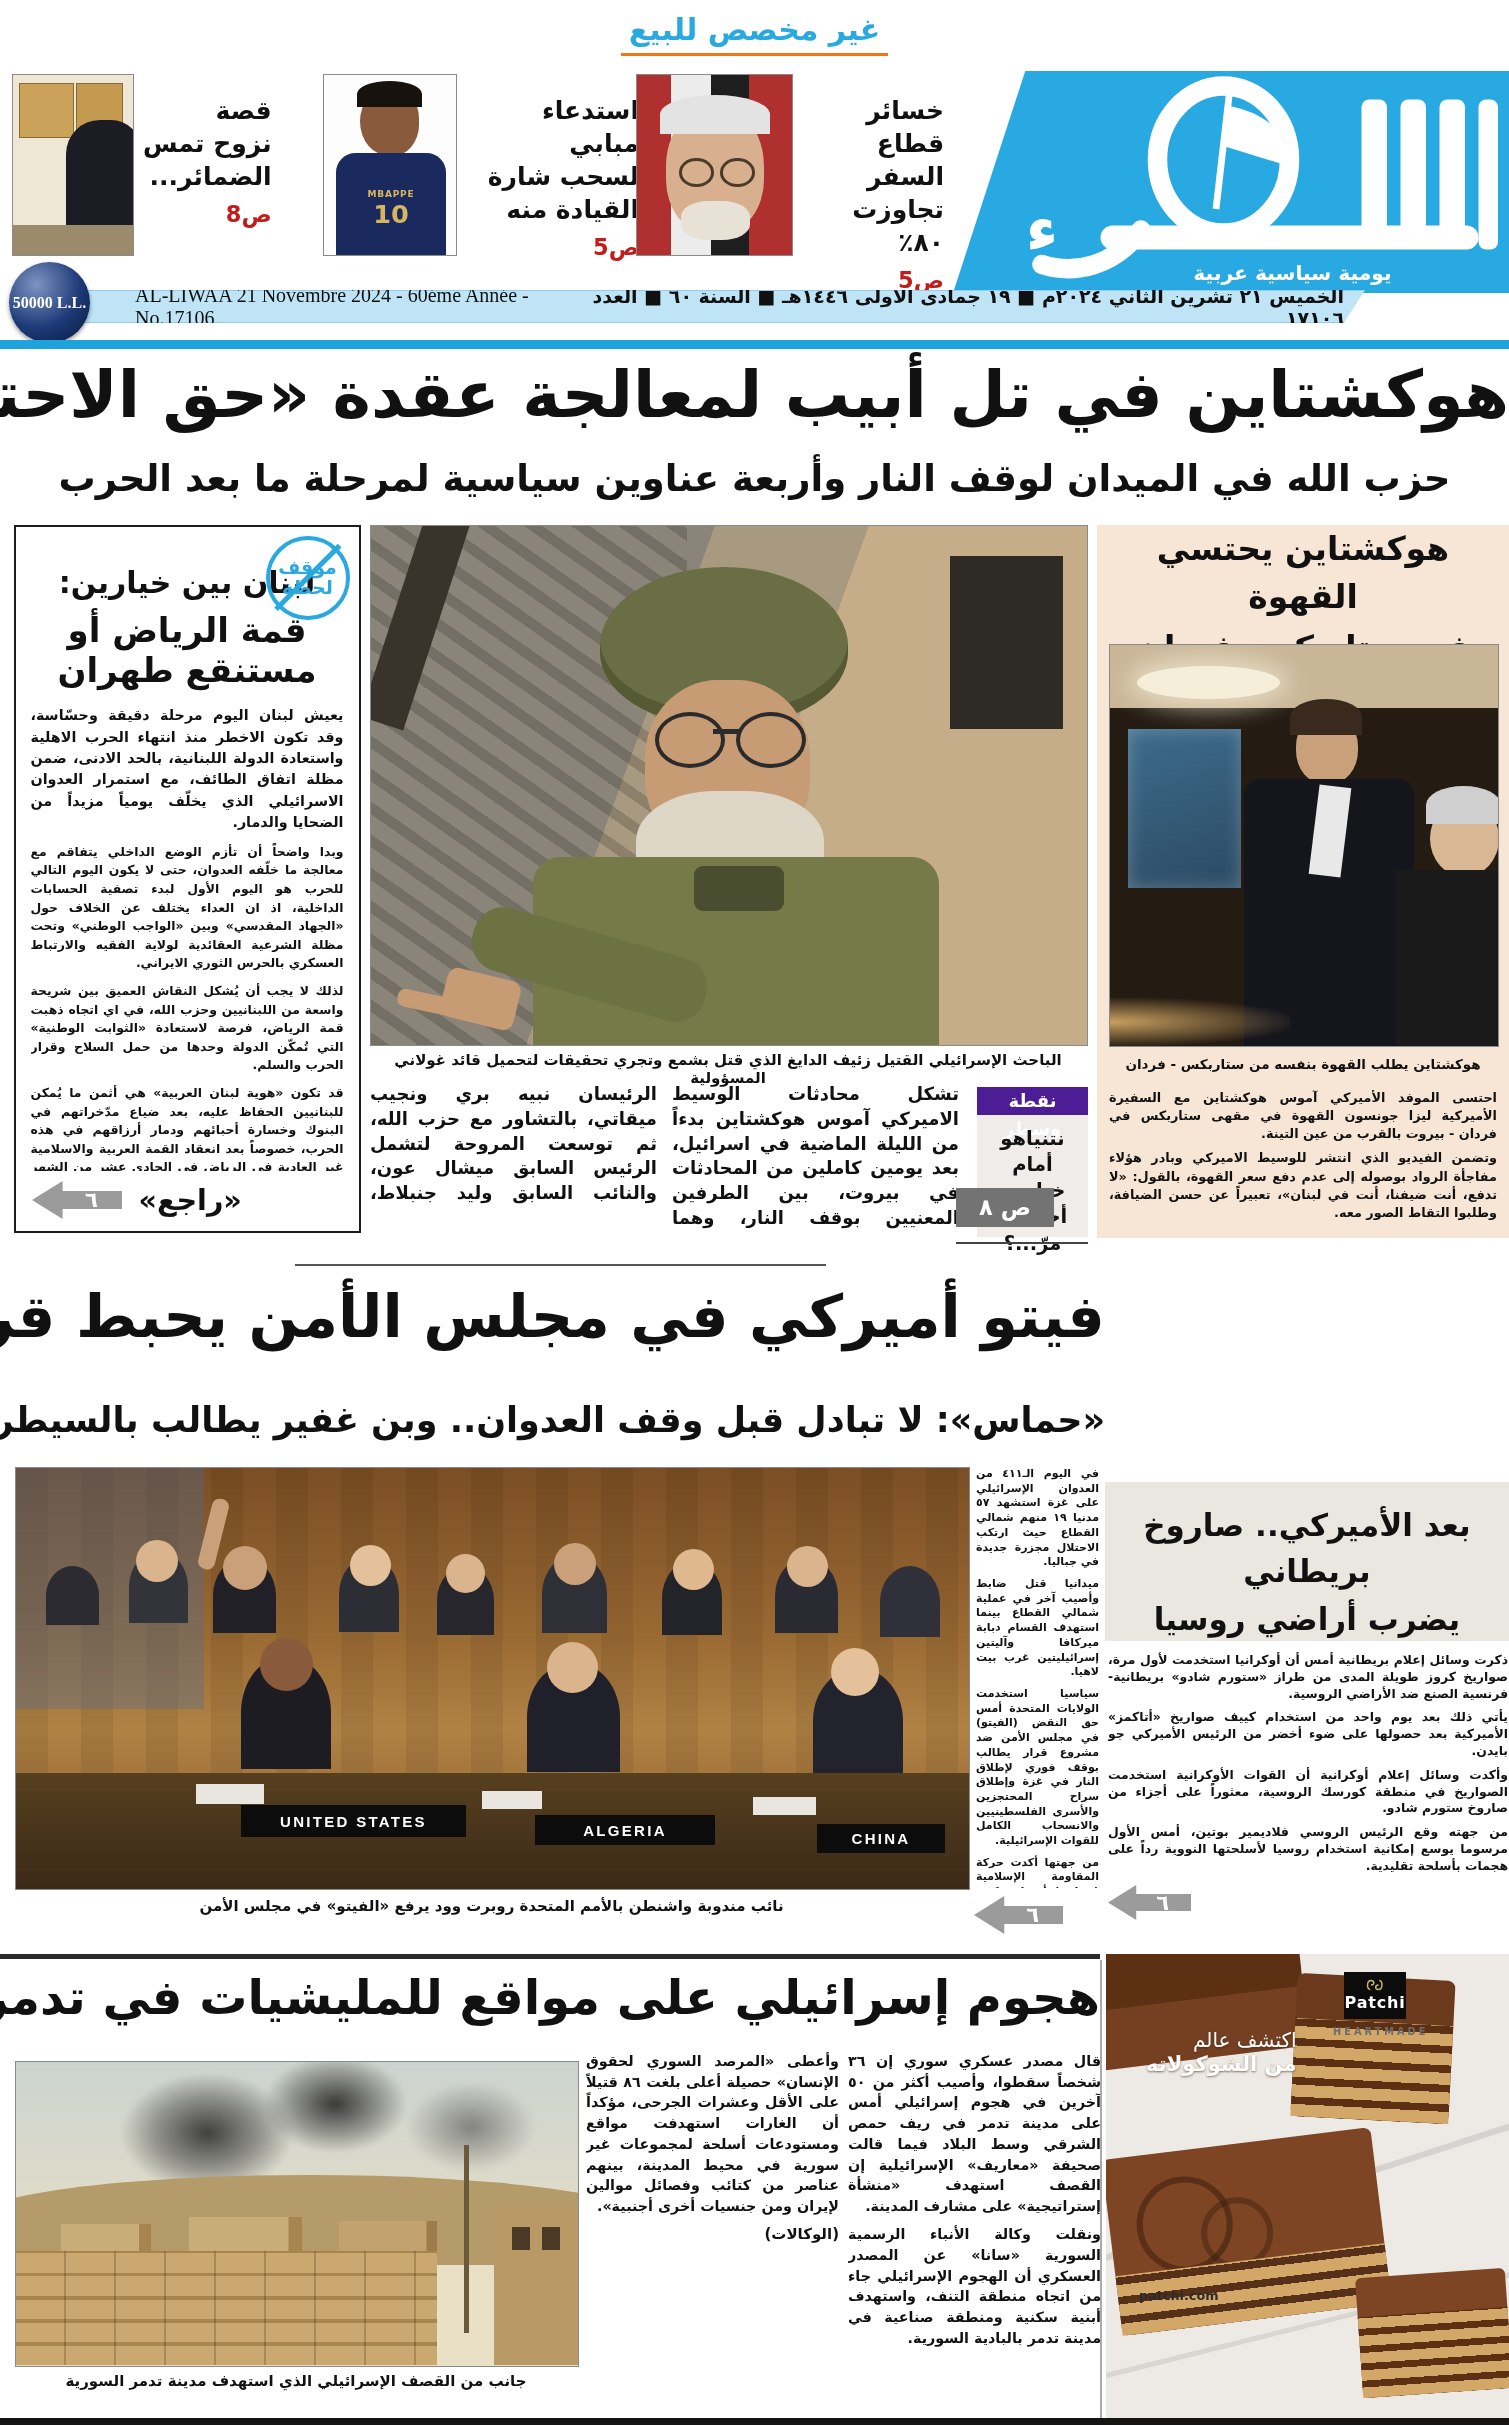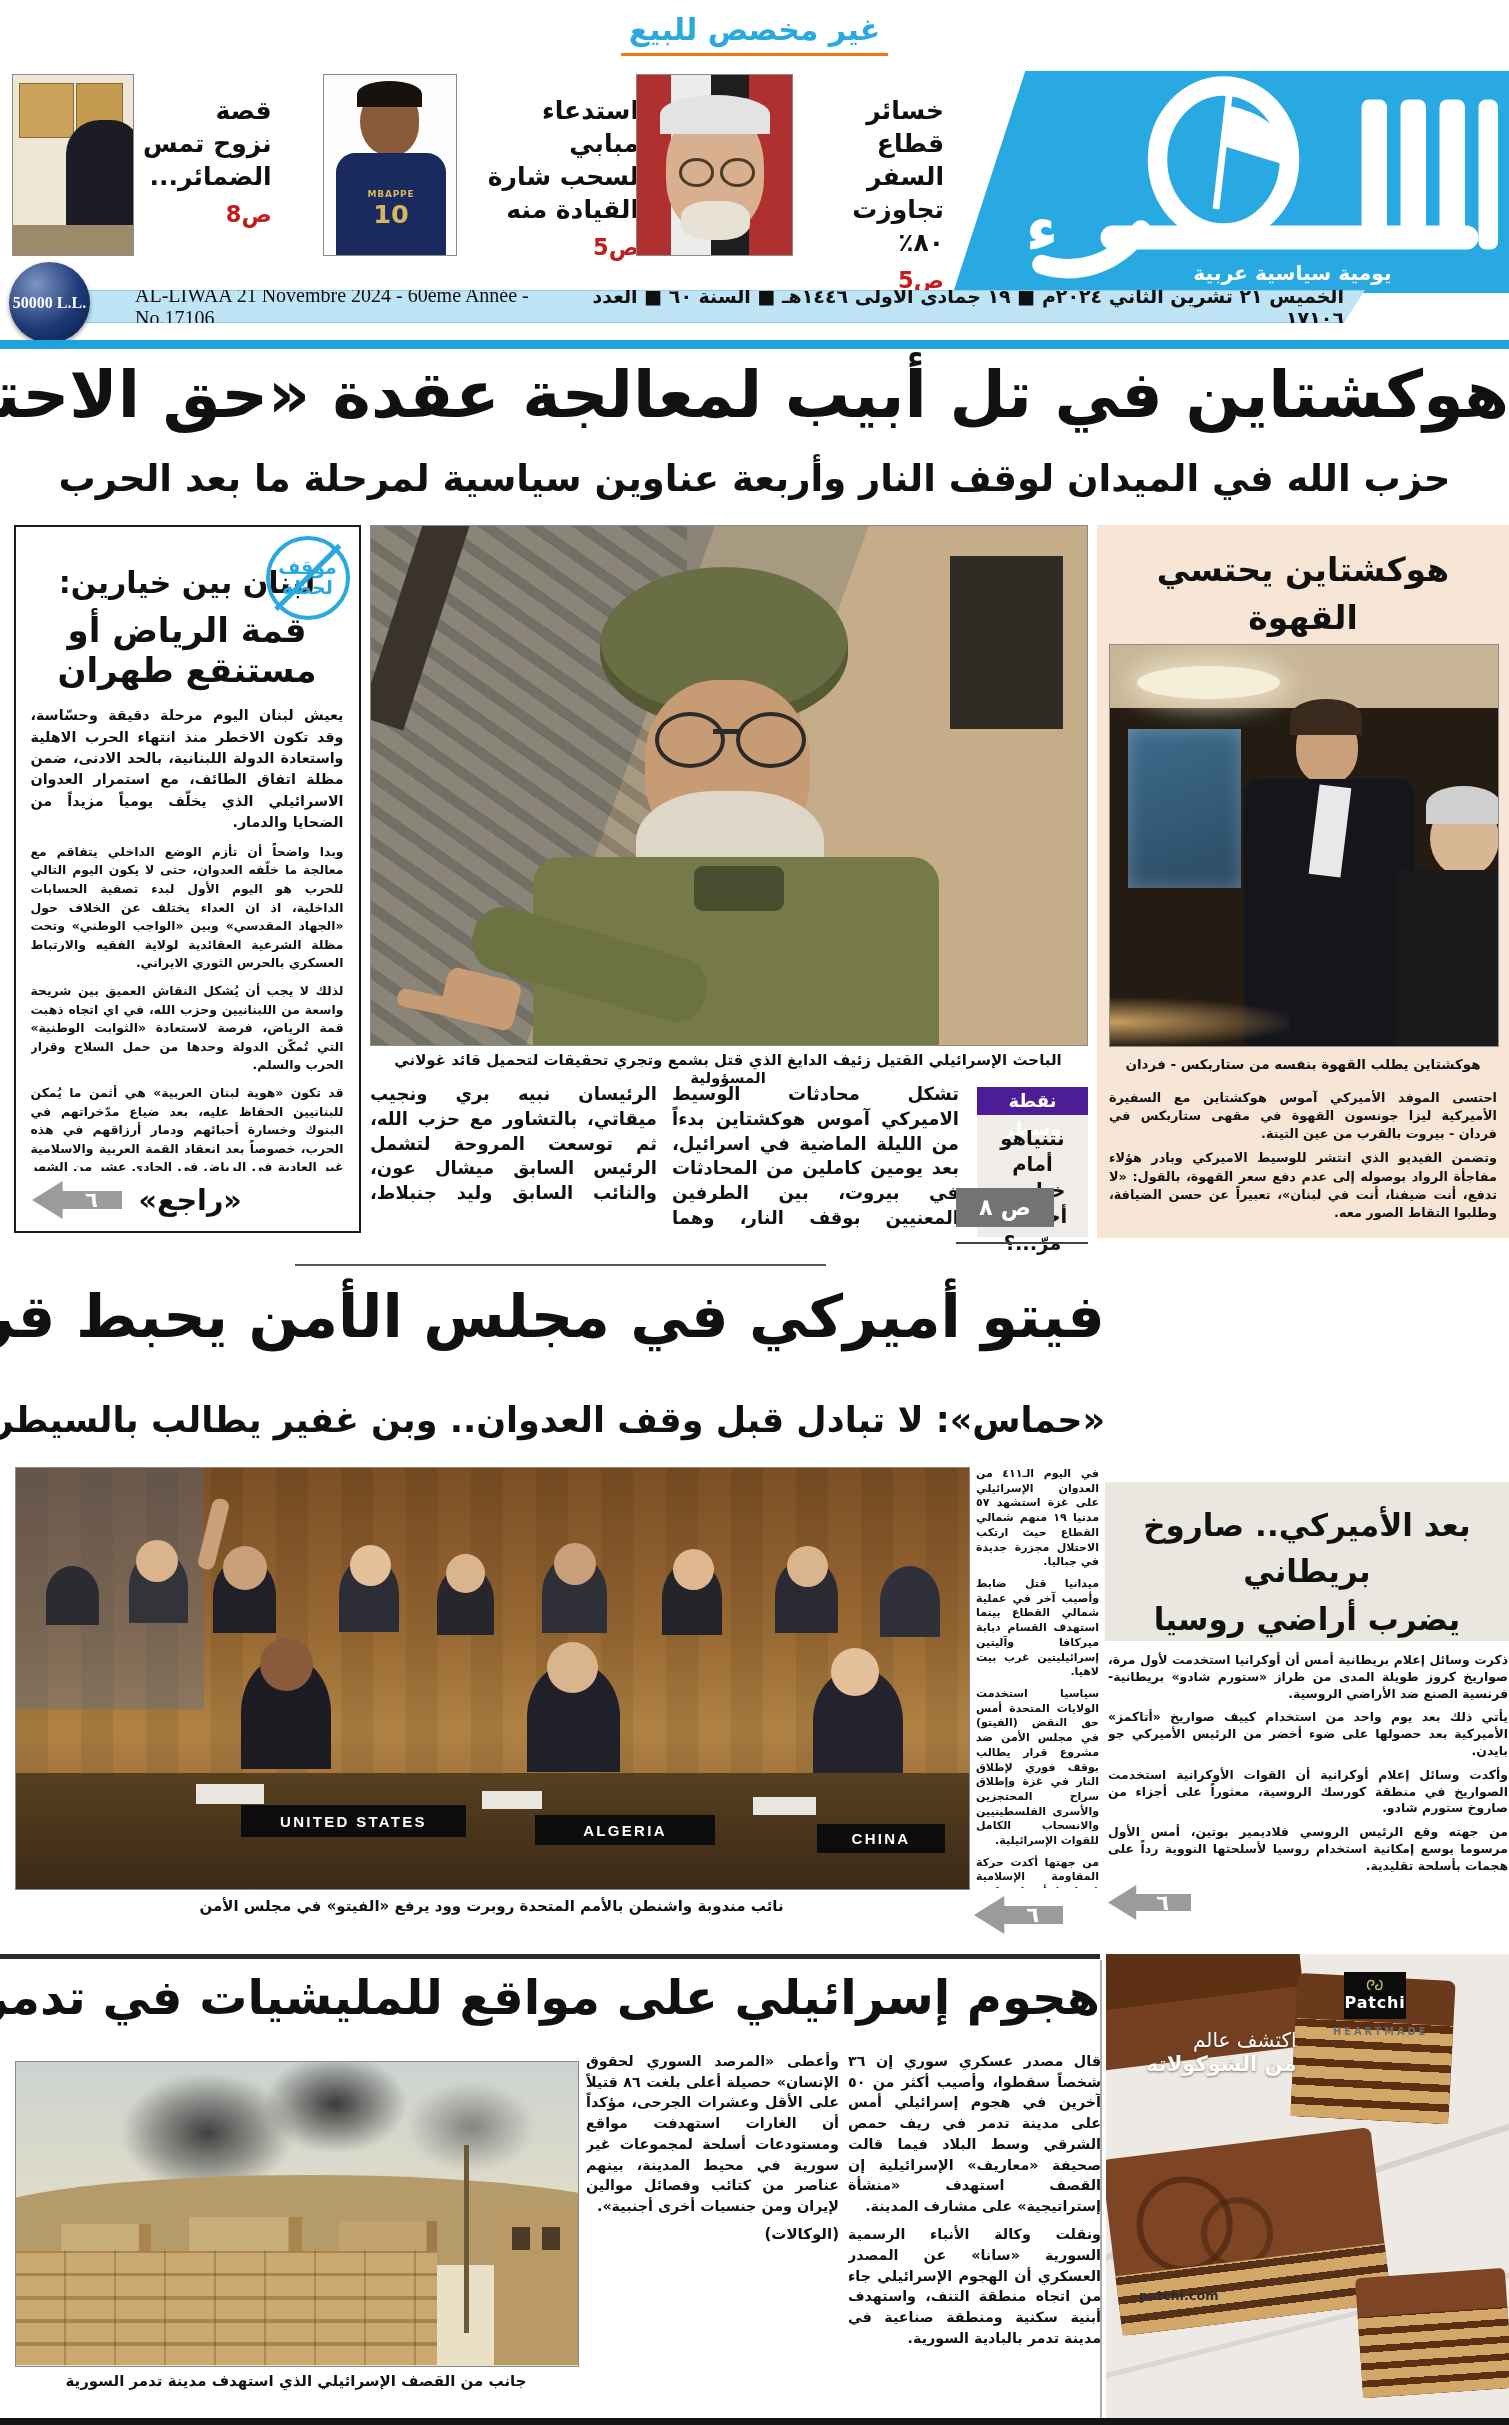--- a/index.html
+++ b/index.html
@@ -62,21 +62,21 @@
 
   .cols2{column-count:2;column-gap:15px;font-size:18px;font-weight:bold;line-height:1.38;overflow:hidden;}
   .cols2 p{margin:0 0 7.5px;}
 
   .sidebox{background:#EFECE9;box-sizing:border-box;}
   .sidebox .kick{background:#4c1d95;color:#fff;font-size:18px;font-weight:bold;text-align:center;line-height:28px;height:28px;}
   .sidebox .ttl{font-size:19.5px;font-weight:bold;text-align:center;padding:10.5px 6px;line-height:1.35;}
   .pagebox{background:#737373;color:#fff;font-size:22.5px;font-weight:bold;text-align:center;}
 
   .sbux{background:#F7E5D5;}
-  .sbux-h{font-size:33px;font-weight:bold;text-align:center;line-height:1.45;padding-top:21px;}
+  .sbux-h{font-size:33px;font-weight:bold;text-align:center;line-height:1.45;}
   .sbux-body{font-size:12.8px;font-weight:bold;line-height:1.42;padding:6px 12px 0;overflow:hidden;height:140px;}
   .sbux-body p{margin:0 0 6px;}
 
   .gaza-h{font-size:59px;font-weight:bold;letter-spacing:-1.5px;}
   .gaza-s{font-size:35px;font-weight:bold;}
   .thincol{font-size:11px;font-weight:bold;line-height:1.34;overflow:hidden;}
   .thincol p{margin:0 0 6.8px;}
 
   .msl-hbox{background:#EAE7E0;}
   .msl-h{font-size:31px;font-weight:bold;text-align:center;line-height:1.5;padding-top:19.5px;}

